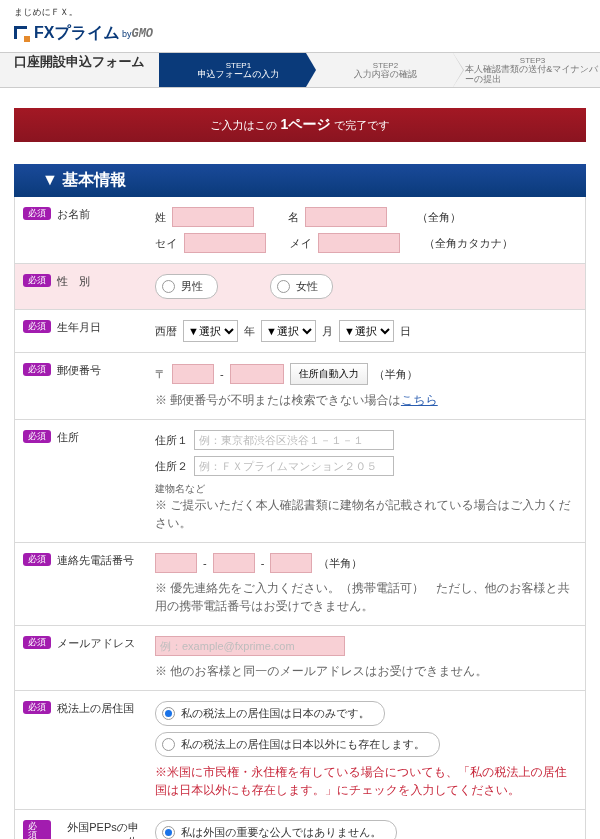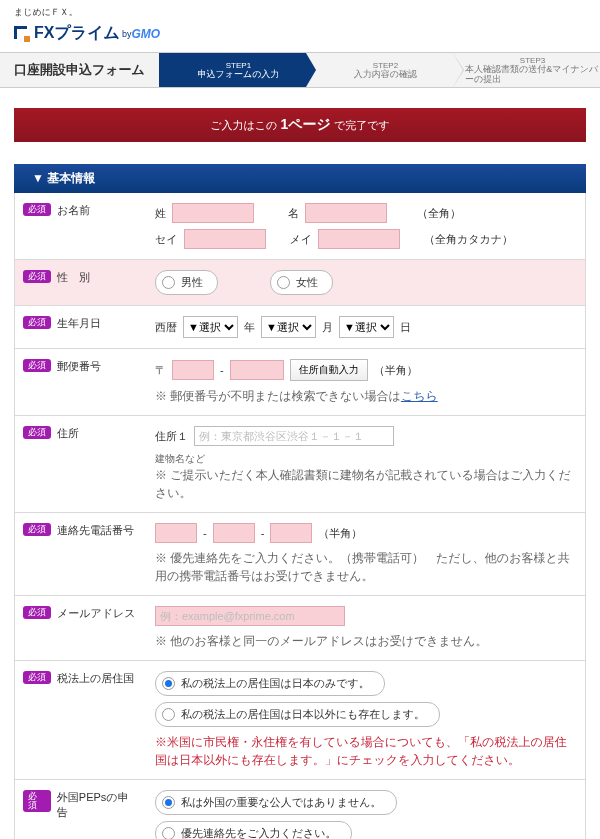--- a/index.html
+++ b/index.html
@@ -4,41 +4,41 @@
 <style>
   *{box-sizing:border-box;margin:0;padding:0;}
   body{font-family:"Hiragino Sans","Meiryo",sans-serif;font-size:10px;color:#333;background:#fff;width:600px;}
   .tagline{font-size:9px;padding:6px 0 2px 14px;}
   .logo{display:flex;align-items:center;padding:2px 0 8px 14px;font-weight:bold;}
   .logo-icon{width:16px;height:16px;margin-right:4px;position:relative;}
   .logo-icon::before{content:"";position:absolute;width:10px;height:10px;border:3px solid #0a3a7a;border-right:0;border-bottom:0;left:0;top:0;}
   .logo-icon::after{content:"";position:absolute;width:6px;height:6px;background:#e58a2c;right:0;bottom:0;}
   .logo-text{font-size:16px;color:#0a3a7a;}
   .logo-by{font-size:9px;color:#0a3a7a;font-weight:normal;margin-left:2px;}
-  .logo-gmo{font-size:12px;color:#3b82f6;font-style:italic;font-weight:bold;}
-  .bar{display:flex;align-items:center;border-top:1px solid #ccc;border-bottom:1px solid #ccc;background:#f3f3f3;}
+  .logo-gmo{font-size:12px;color:#737373;font-style:italic;font-weight:bold;font-family:Liberation Mono, monospace;}
+  .bar{display:flex;align-items:flex-start;border-top:1px solid #ccc;border-bottom:1px solid #ccc;background:#f3f3f3;}
   .bar-title{display:flex;align-items:center;padding:0 14px;font-size:13px;font-weight:bold;white-space:nowrap;}
   .steps{display:flex;flex:1;height:34px;}
   .step{flex:1;display:flex;flex-direction:column;align-items:center;justify-content:center;position:relative;font-size:9px;color:#777;padding-left:12px;}
   .step.active{background:#0a3a7a;color:#fff;}
   .step .sn{font-size:8px;}
   .step .sl{font-size:9px;line-height:1.1;}
   .step.active::after{content:"";position:absolute;right:-10px;top:0;width:0;height:0;border-top:17px solid transparent;border-bottom:17px solid transparent;border-left:10px solid #0a3a7a;z-index:2;}
   .step:not(.active)::after{content:"";position:absolute;right:-10px;top:0;width:0;height:0;border-top:17px solid transparent;border-bottom:17px solid transparent;border-left:10px solid #f3f3f3;z-index:2;}
   .step:not(.active)::before{content:"";position:absolute;right:-11px;top:0;width:0;height:0;border-top:17px solid transparent;border-bottom:17px solid transparent;border-left:11px solid #ccc;z-index:1;}
   .step:last-child::after,.step:last-child::before{display:none;}
   .ribbon{margin:20px 14px 0;padding:8px 0;text-align:center;color:#fff;font-size:11px;background:linear-gradient(#a31824,#8a1420);}
   .ribbon .pg{font-size:14px;font-weight:bold;}
   .section{margin:22px 14px 0;}
-  .sec-head{background:linear-gradient(#1a4a9a,#0a3a7a);color:#fff;padding:6px 18px;font-size:12px;font-weight:bold;}
+  .sec-head{background:linear-gradient(#1a4a9a,#0a3a7a);color:#fff;padding:6px 28px;font-size:16px;font-weight:bold;}
   .row{display:flex;border-left:1px solid #d9d9d9;border-right:1px solid #d9d9d9;border-bottom:1px solid #d9d9d9;}
   .row.pink{background:#fbe6e9;}
   .lbl{width:132px;padding:10px 8px;display:flex;align-items:flex-start;gap:6px;}
   .req{background:#a21caf;color:#fff;font-size:9px;padding:2px 5px;border-radius:3px;line-height:1;}
-  .lname{font-size:11px;}
+  .lname{font-size:11px;text-align:right;}
   .val{flex:1;padding:10px 8px;font-size:11px;}
   .line{display:flex;align-items:center;gap:6px;margin-bottom:6px;flex-wrap:wrap;}
   .line:last-child{margin-bottom:0;}
   .inp{background:#f8d0d5;border:1px solid #e0a8b0;height:20px;padding:0 4px;font-size:11px;}
   .inp.plain{background:#fff;border:1px solid #bbb;}
   .inp::placeholder{color:#bdbdbd;}
   .w80{width:82px;}
   .w60{width:54px;}
   .w42{width:42px;}
   .w180{width:190px;}
@@ -173,20 +173,24 @@
   <div class="row">
     <div class="lbl">
         <span class="req">必須</span>
         <span class="lname">住所</span>
       </div>
     <div class="val">
       <div class="line">
         <span>住所１</span>
         <input class="inp plain w200" placeholder="例：東京都渋谷区渋谷１－１－１" style="">
       </div>
+      <div class="line">
+        <span>住所２</span>
+        <input class="inp plain w200" placeholder="例：ＦＸプライムマンション２０５" style="">
+      </div>
       <div class="small">建物名など</div>
       <div class="note">※ ご提示いただく本人確認書類に建物名が記載されている場合はご入力ください。</div>
     </div>
   </div>
 
   <div class="row">
     <div class="lbl">
         <span class="req">必須</span>
         <span class="lname">連絡先電話番号</span>
       </div>

